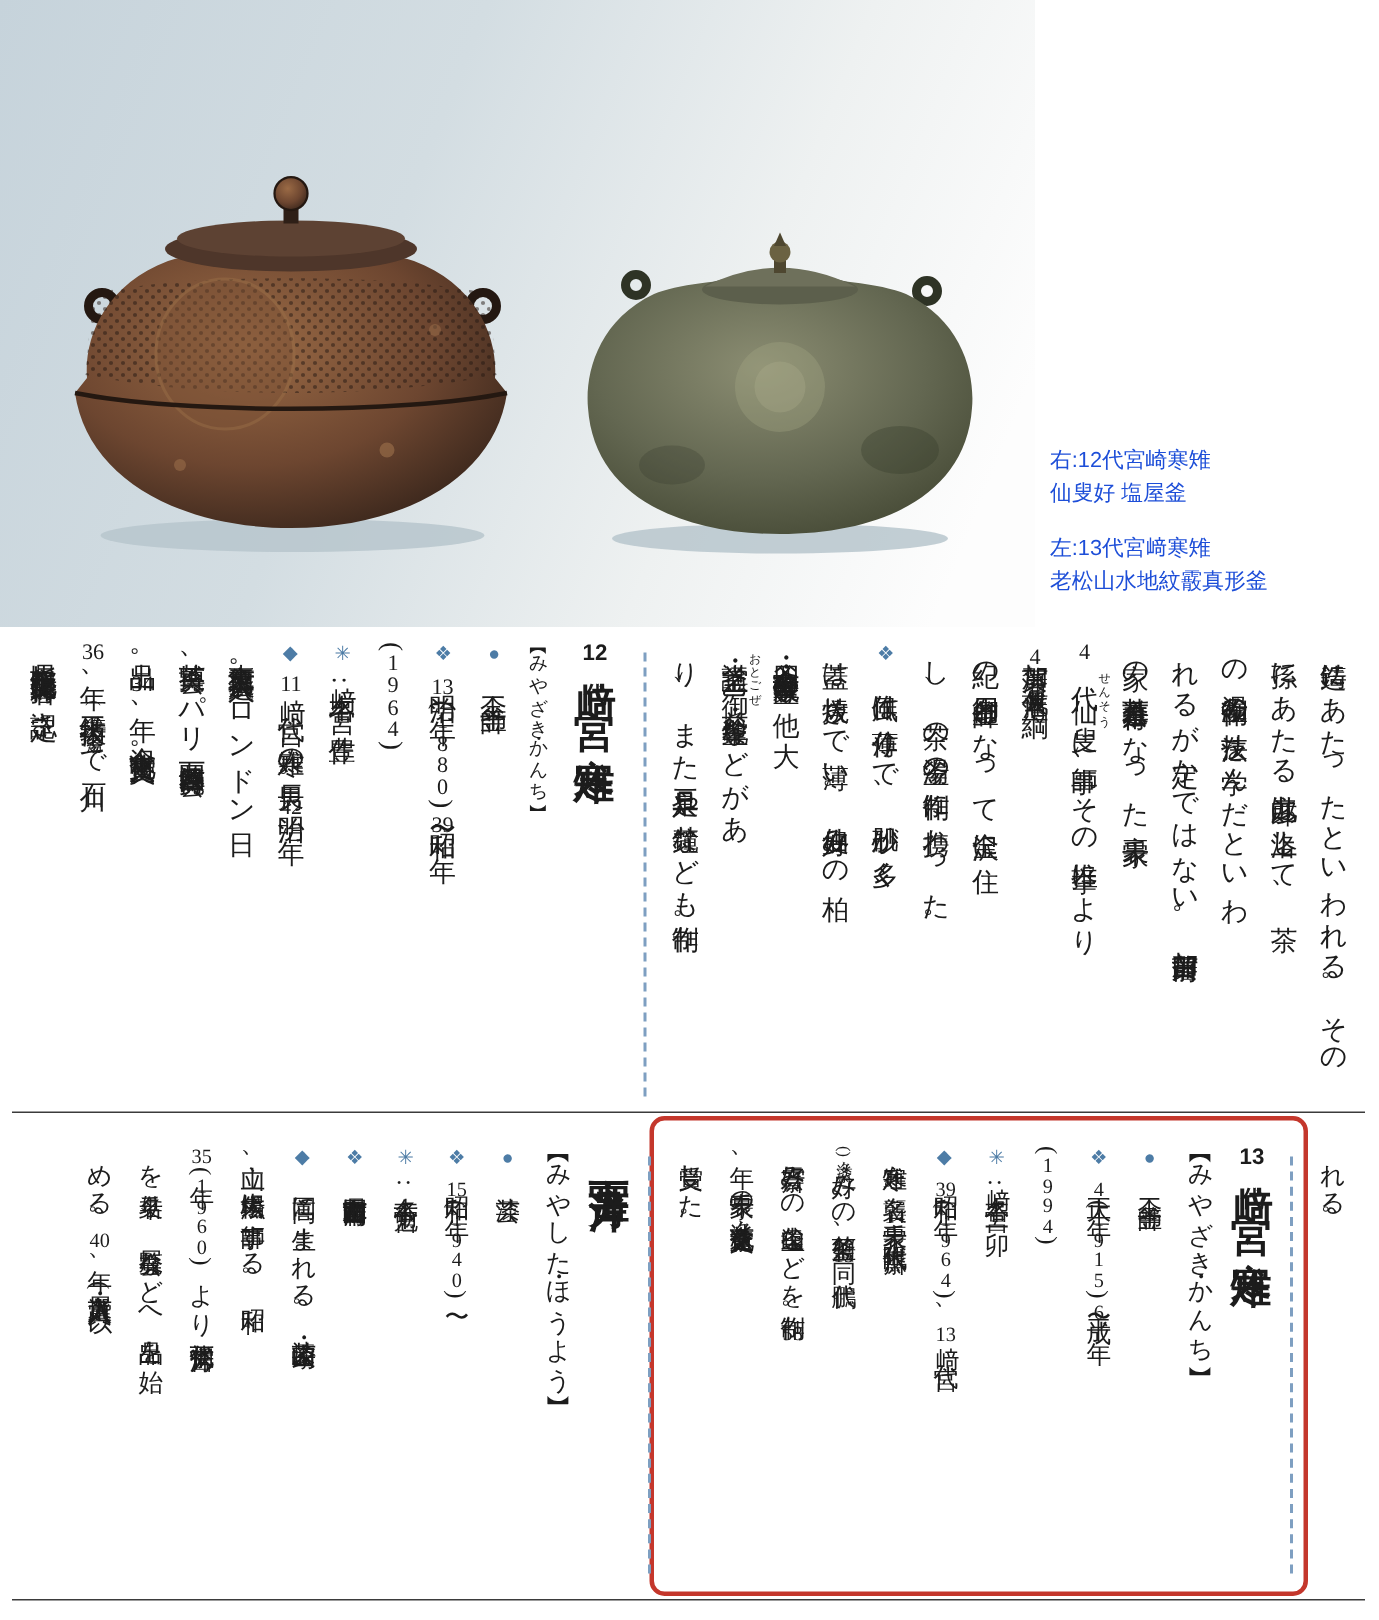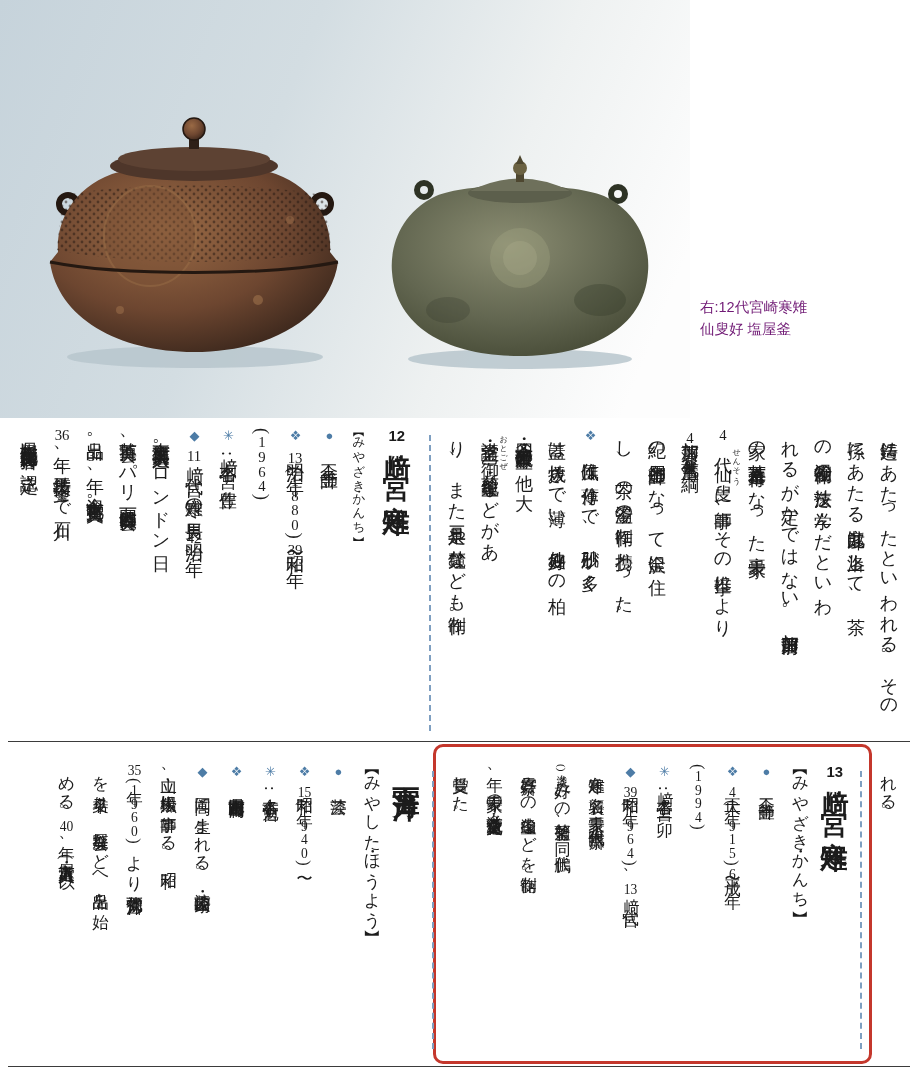--- a/index.html
+++ b/index.html
@@ -11,21 +11,21 @@
   
   .photo-panel{
     position:absolute;left:0;top:0;width:690px;height:418px;
     background:linear-gradient(112deg,var(--panel-a) 0%,#d3dde2 38%,#eef1f1 68%,var(--panel-b) 92%);
   }
   .photo-panel svg{display:block;}
   
   .caption{
     position:absolute;left:700px;top:296px;width:216px;
     font-family:"Liberation Sans","DejaVu Sans",sans-serif;
-    font-size:14.5px;line-height:22px;color:#701a75;
+    font-size:14.5px;line-height:22px;color:#1d4ed8;
   }
   .caption p{margin:0 0 15px 0;}
   
   .vsec{
     position:absolute;writing-mode:vertical-rl;text-orientation:mixed;
   }
   #sec-upper{top:428px;left:8px;width:897px;height:310px;}
   #sec-lower{top:764px;left:8px;width:897px;height:292px;}
   .col{font-size:18px;line-height:33px;letter-spacing:1px;color:var(--text);}
   #sec-lower .col{font-size:16.5px;line-height:34px;letter-spacing:.5px;}
@@ -110,20 +110,24 @@
       <path d="M520,155 l4,9 h-8 Z" fill="#4e4730"></path>
     </g>
   </svg>
 </div>
 
 <div class="caption">
   <p>
     <span>右:12代宮崎寒雉</span><br>
     <span>仙叟好 塩屋釜</span>
   </p>
+  <p>
+    <span>左:13代宮﨑寒雉</span><br>
+    <span>老松山水地紋霰真形釜</span>
+  </p>
 </div>
 
 <div class="hrule" id="rule-mid"></div>
 <div class="hrule" id="rule-bottom"></div>
 <div class="highlight-box"></div>
 
 <div class="vsec" id="sec-upper">
     <div class="col body"><span class="txt">鋳造にあたったといわれる。その</span></div>
     <div class="col body"><span class="txt">孫にあたる彦九郎は上洛して、茶</span></div>
     <div class="col body"><span class="txt">の湯釜制作の技法を学んだといわ</span></div>

